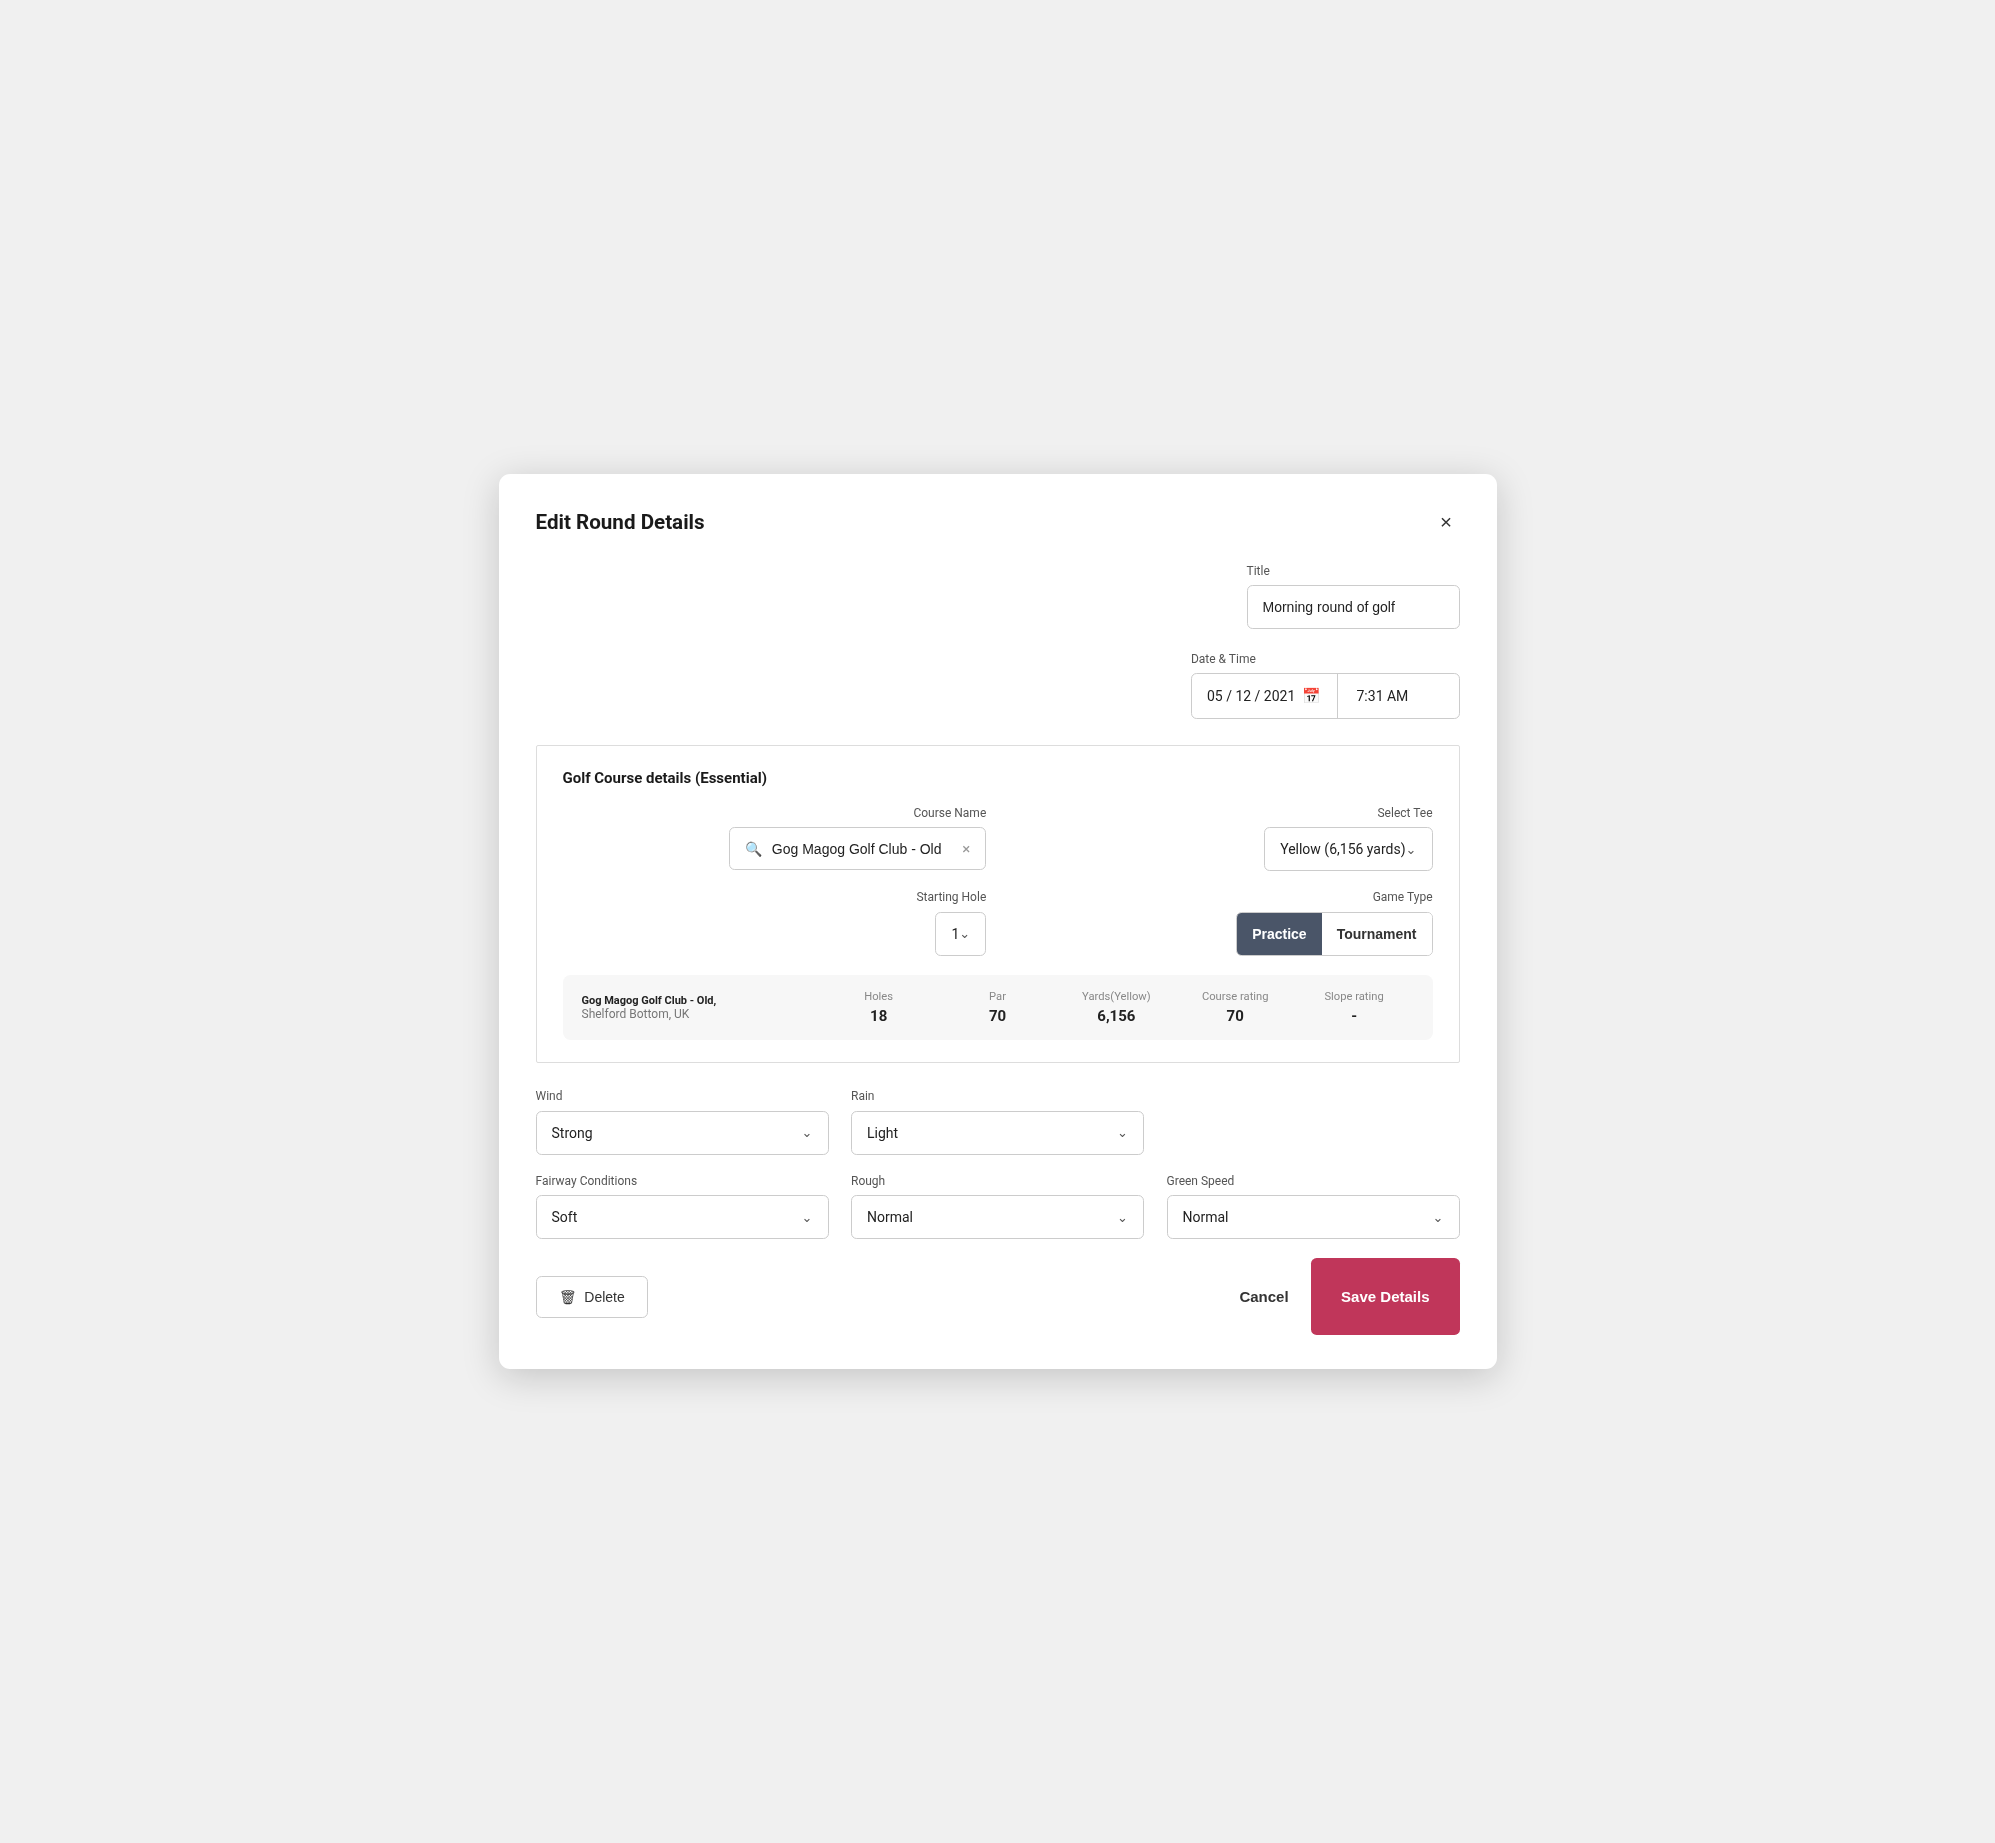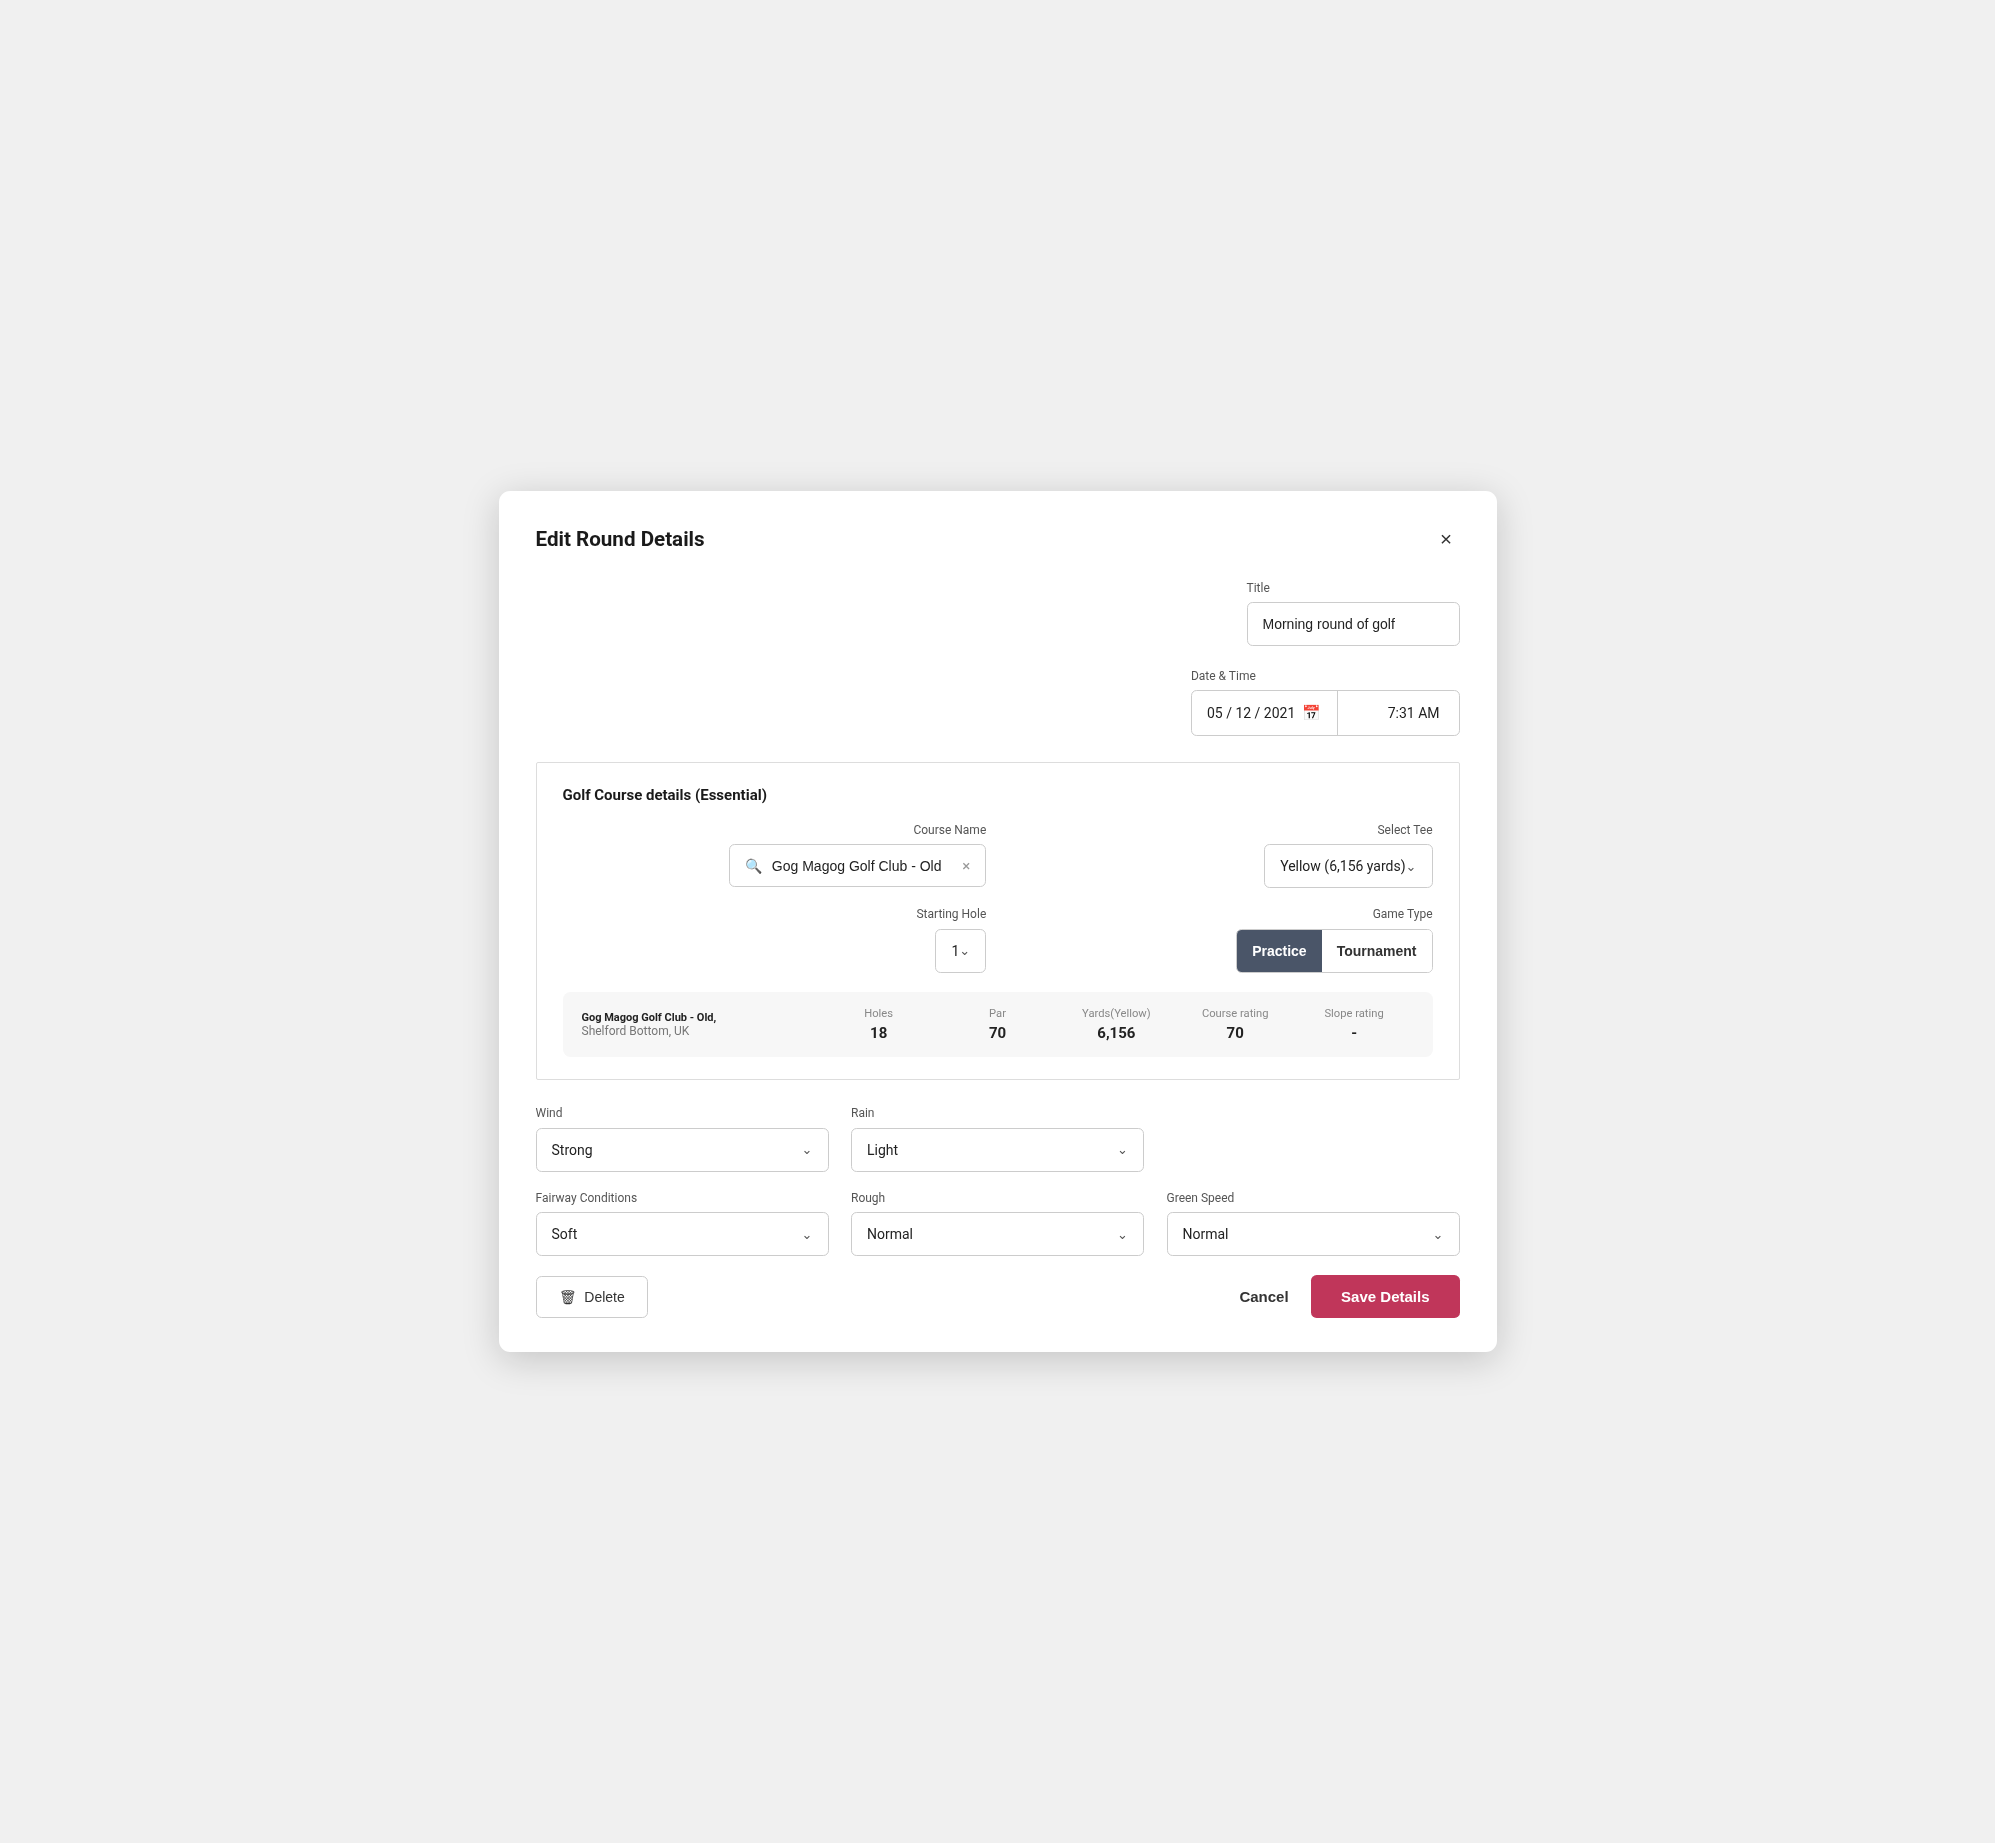--- a/index.html
+++ b/index.html
@@ -94,21 +94,21 @@
       font-size: 15px;
     }
     .time-field {
       display: flex;
       align-items: center;
       padding: 13px 19px;
       font-size: 14px;
       color: #222;
       border-left: 1.4px solid #ccc;
       min-width: 122px;
-      justify-content: flex-end;
+      justify-content: flex-start;
     }
     .section-box {
       border: 1.4px solid #ddd;
       border-radius: 2px;
       padding: 22.5px 26px;
       margin-bottom: 26px;
     }
     .section-title {
       font-size: 15px;
       font-weight: 700;
@@ -256,21 +256,21 @@
       font-size: 15px;
       font-weight: 600;
       color: #333;
       cursor: pointer;
     }
     .save-btn {
       background: #c0365a;
       color: #fff;
       border: none;
       border-radius: 5.6px;
-      padding: 13px 30px;
+      padding: 30px 30px;
       font-size: 15px;
       font-weight: 600;
       cursor: pointer;
     }
   </style>
 </head>
 <body>
 
 <div class="modal">
 

